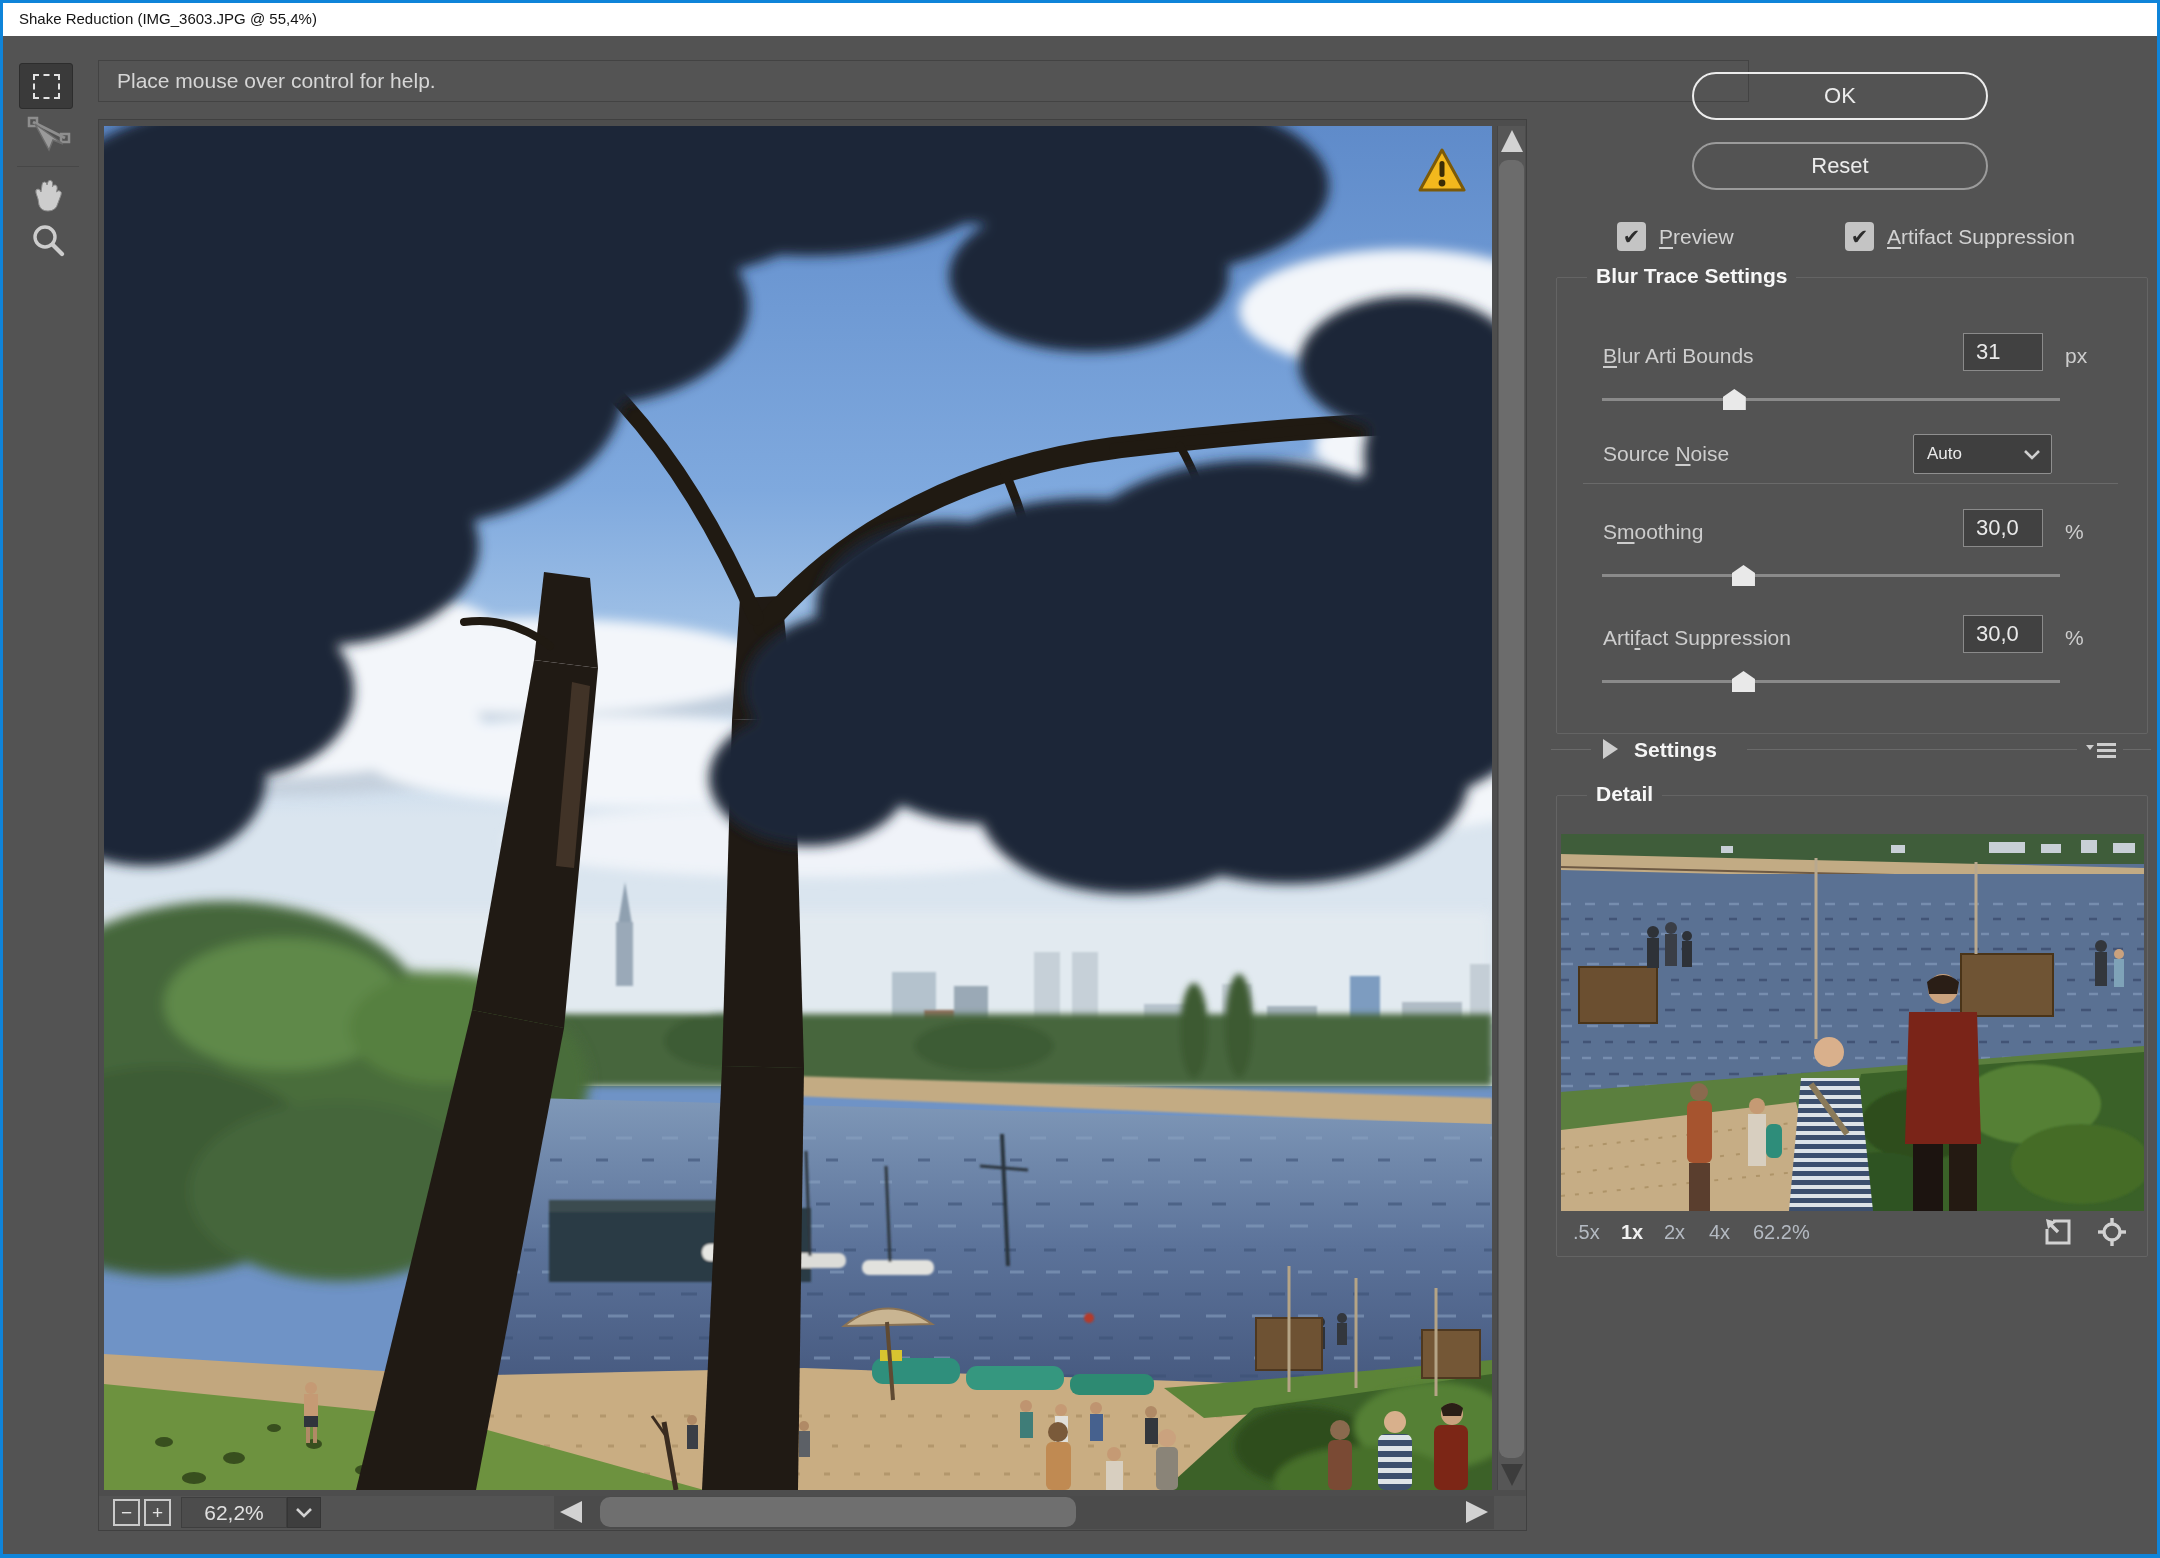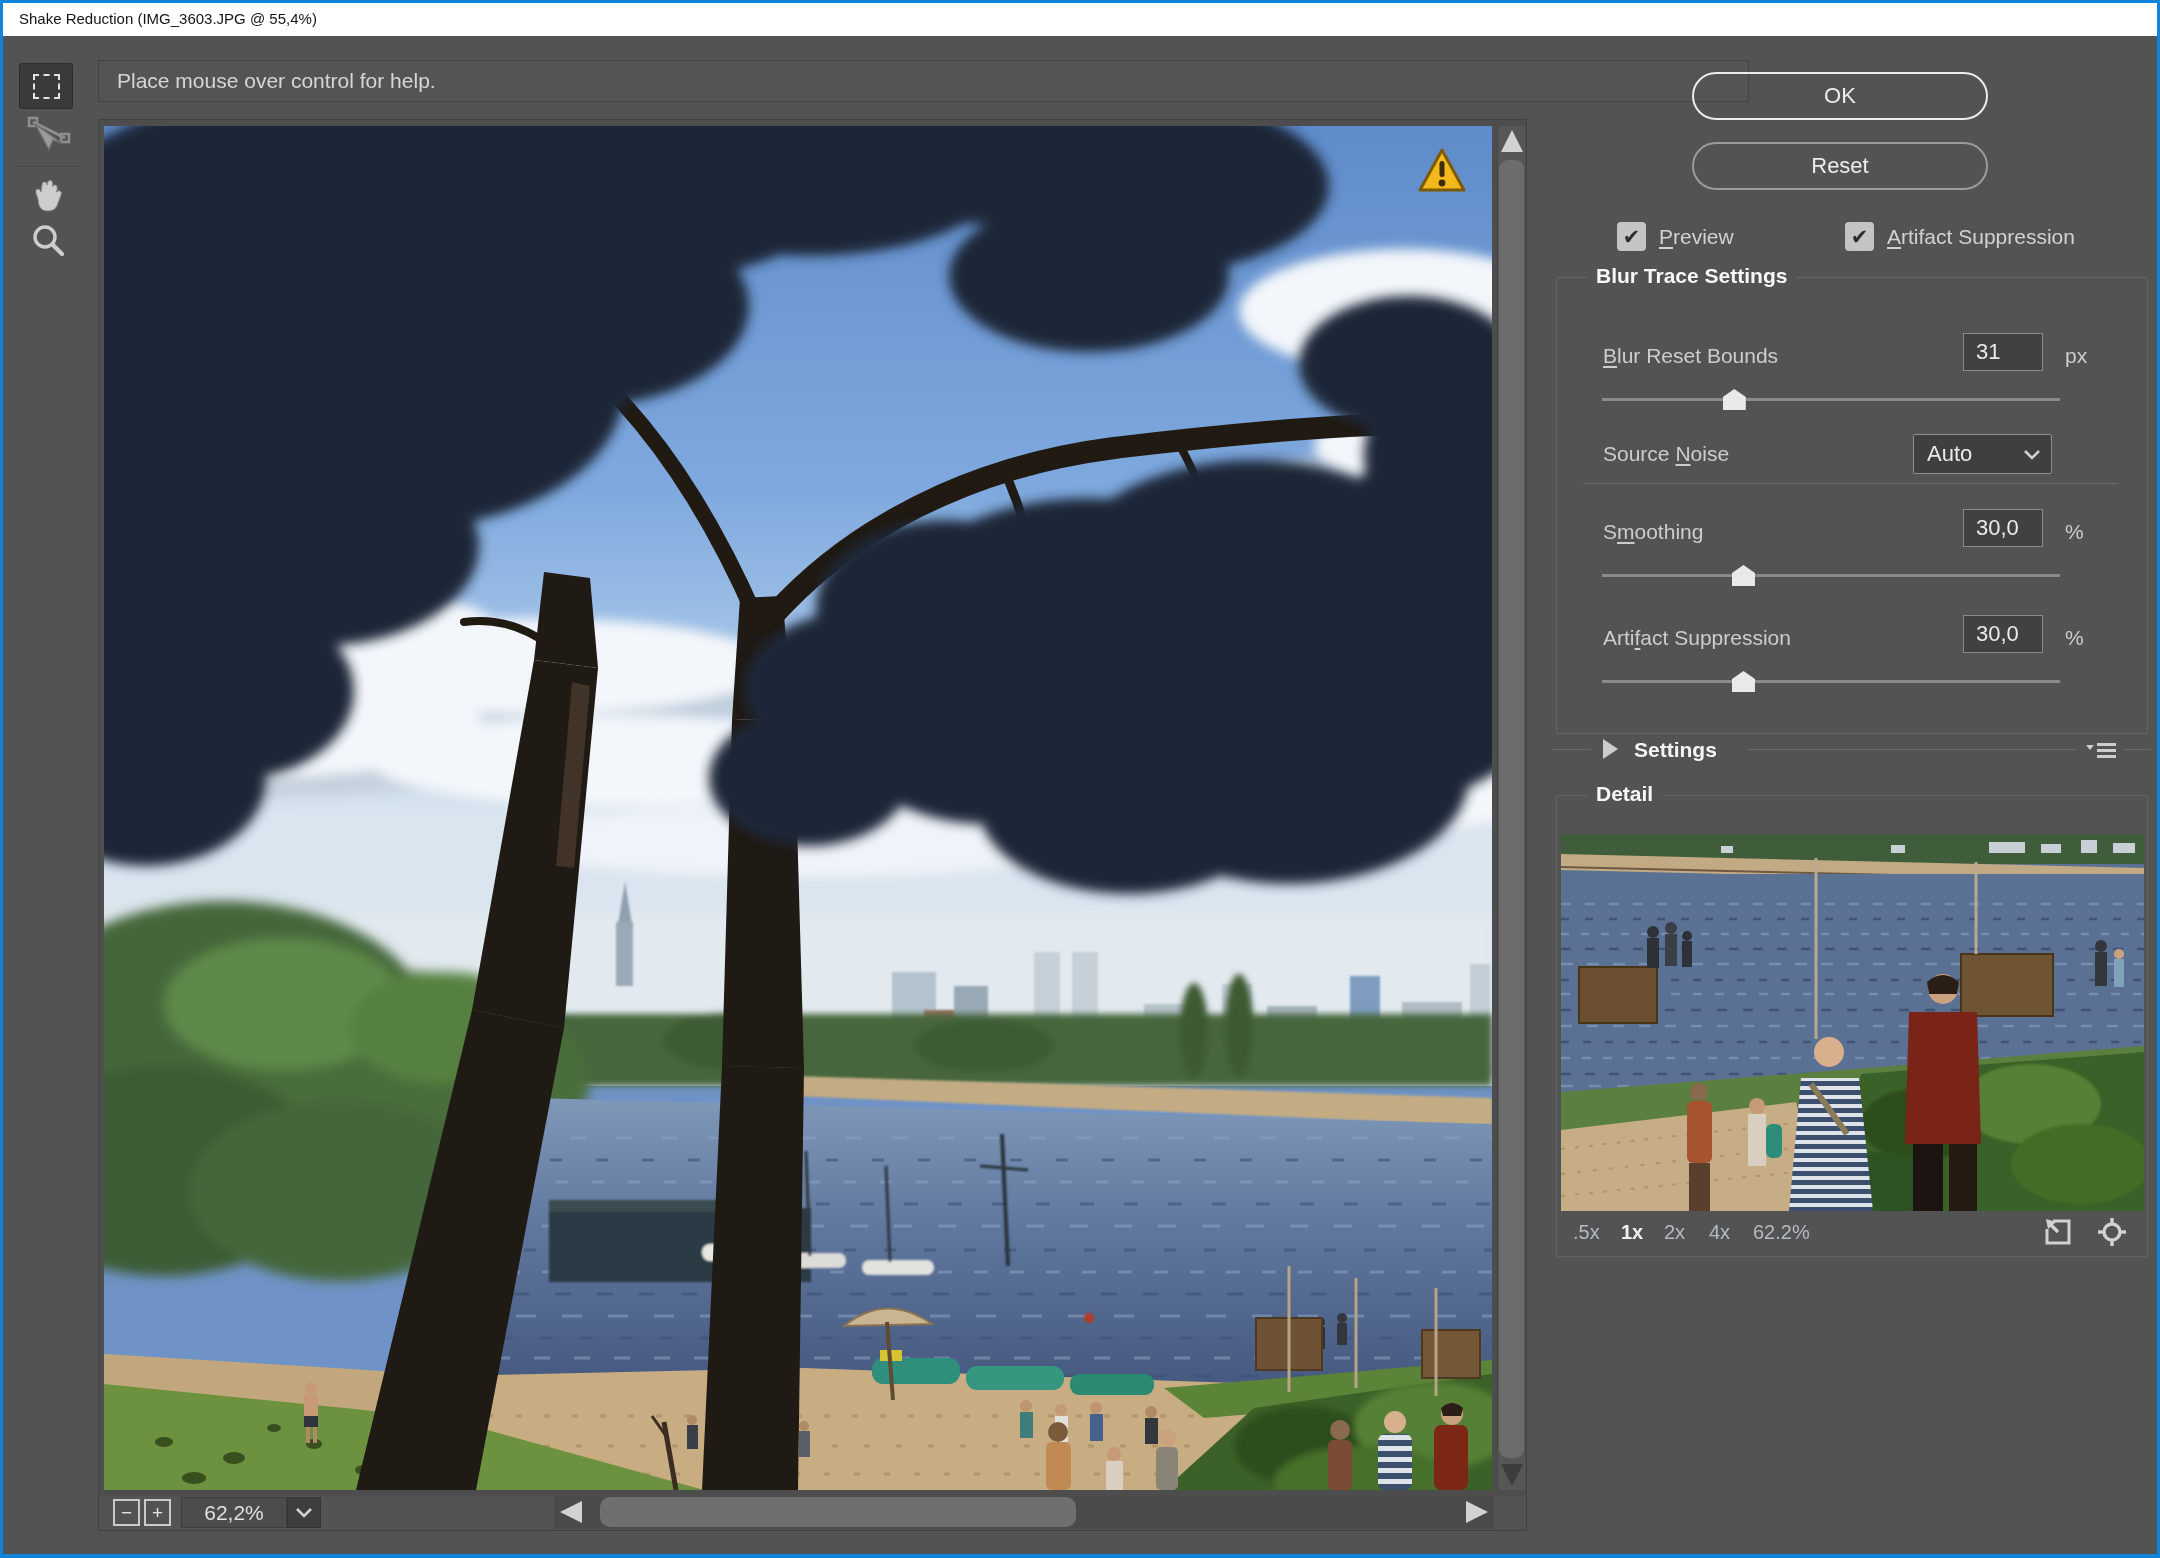--- a/index.html
+++ b/index.html
@@ -77,21 +77,21 @@
                color: #eaeaea; font-size: 22px; padding-left: 12px; font-family: inherit; }
   .unit { position: absolute; font-size: 21px; color: #cdcdcd; text-align: right; }
 
   .slider { position: absolute; left: 45px; width: 458px; height: 22px; }
   .slider-track { position: absolute; left: 0; right: 0; top: 10px; height: 3px; background: #8a8a8a; }
   .slider-thumb { position: absolute; top: 1px; width: 23px; height: 21px; background: #e9e9e9;
       clip-path: polygon(50% 0, 100% 38%, 100% 100%, 0 100%, 0 38%); filter: drop-shadow(0 1px 1px rgba(0,0,0,.45)); }
 
   .dropdown { position: absolute; left: 356px; top: 156px; width: 139px; height: 40px; background: #3f3f3f;
       border: 1px solid #8f8f8f; border-radius: 2px; display: flex; align-items: center; }
-  .dropdown .dd-text { margin-left: 13px; font-size: 22px; color: #eaeaea; flex: 1; }
+  .dropdown .dd-text { margin-left: 13px; font-size: 17px; color: #eaeaea; flex: 1; }
   .dropdown svg { margin-right: 10px; }
 
   .divider { position: absolute; left: 26px; top: 205px; width: 535px; height: 1px; background: #6a6a6a; }
 
   
   .advanced-row { position: absolute; left: 1548px; top: 700px; width: 600px; height: 28px; }
   .adv-line { position: absolute; top: 13px; height: 1px; background: #6a6a6a; }
   .adv-tri { position: absolute; left: 52px; top: 3px; width: 0; height: 0;
       border-top: 10px solid transparent; border-bottom: 10px solid transparent; border-left: 15px solid #cdcdcd; }
   .adv-label { position: absolute; left: 83px; top: 2px; font-size: 21px; font-weight: bold; color: #f5f5f5; }
@@ -442,21 +442,21 @@
       </div>
     <div class="cb-label cb-label-preview"><span></span><span class="ak">P</span><span>review</span></div>
     <div class="cb cb-as">
         <span>✔</span>
       </div>
     <div class="cb-label cb-label-as"><span></span><span class="ak">A</span><span>rtifact Suppression</span></div>
 
     <div class="group group-bts">
       <div class="legend">Blur Trace Settings</div>
 
-      <div class="row-label" style="left:46px; top:66px;"><span></span><span class="ak">B</span><span>lur Reset Bounds</span></div>
+      <div class="row-label" style="left:46px; top:66px;"><span></span><span class="ak">B</span><span>lur Arti Bounds</span></div>
       <input class="num-input" style="left: 406px; top: 55px;" value="31">
       <div class="unit" style="left:508px; top:66px;">px</div>
       <div class="slider" style="top:110px;">
         <div class="slider-track"></div>
         <div class="slider-thumb" style="left: calc(29% - 12px);"></div>
       </div>
 
       <div class="row-label" style="left:46px; top:164px;"><span>Source </span><span class="ak">N</span><span>oise</span></div>
       <div class="dropdown">
         <span class="dd-text">Auto</span>

